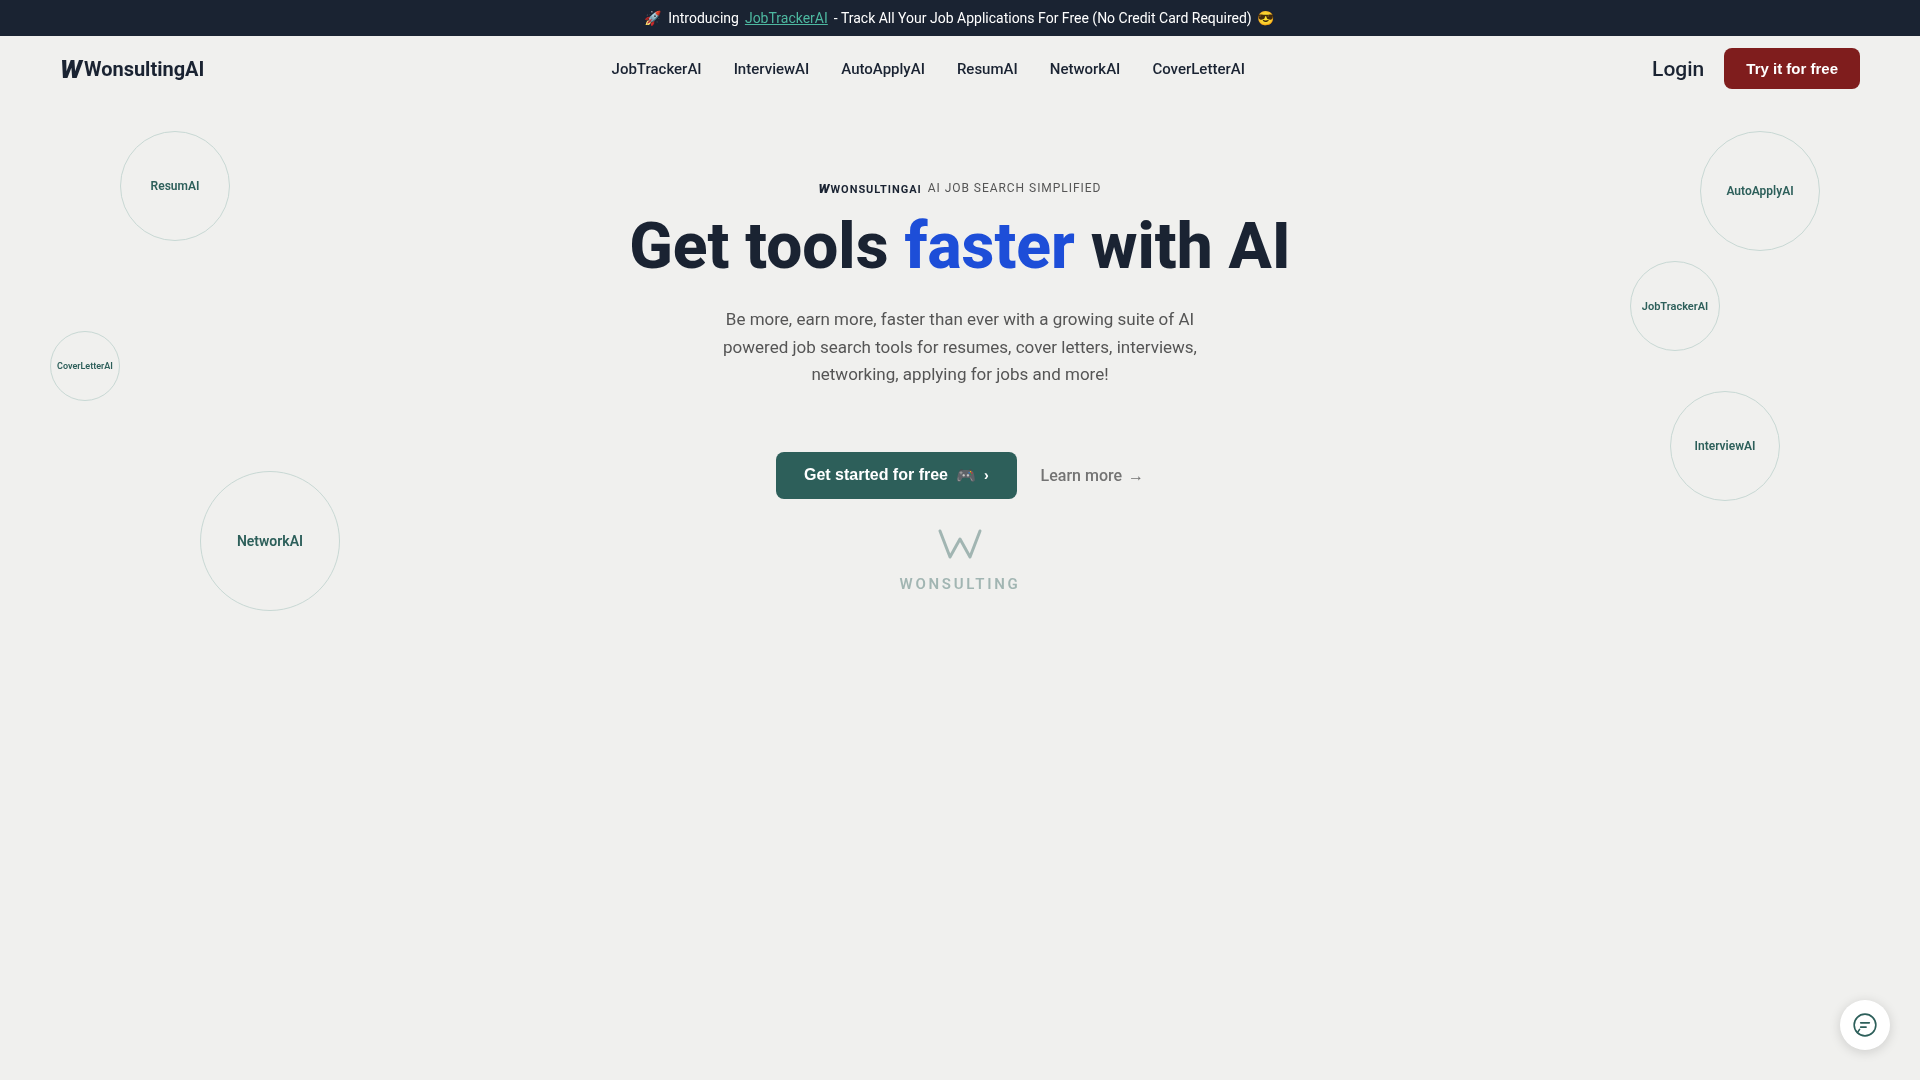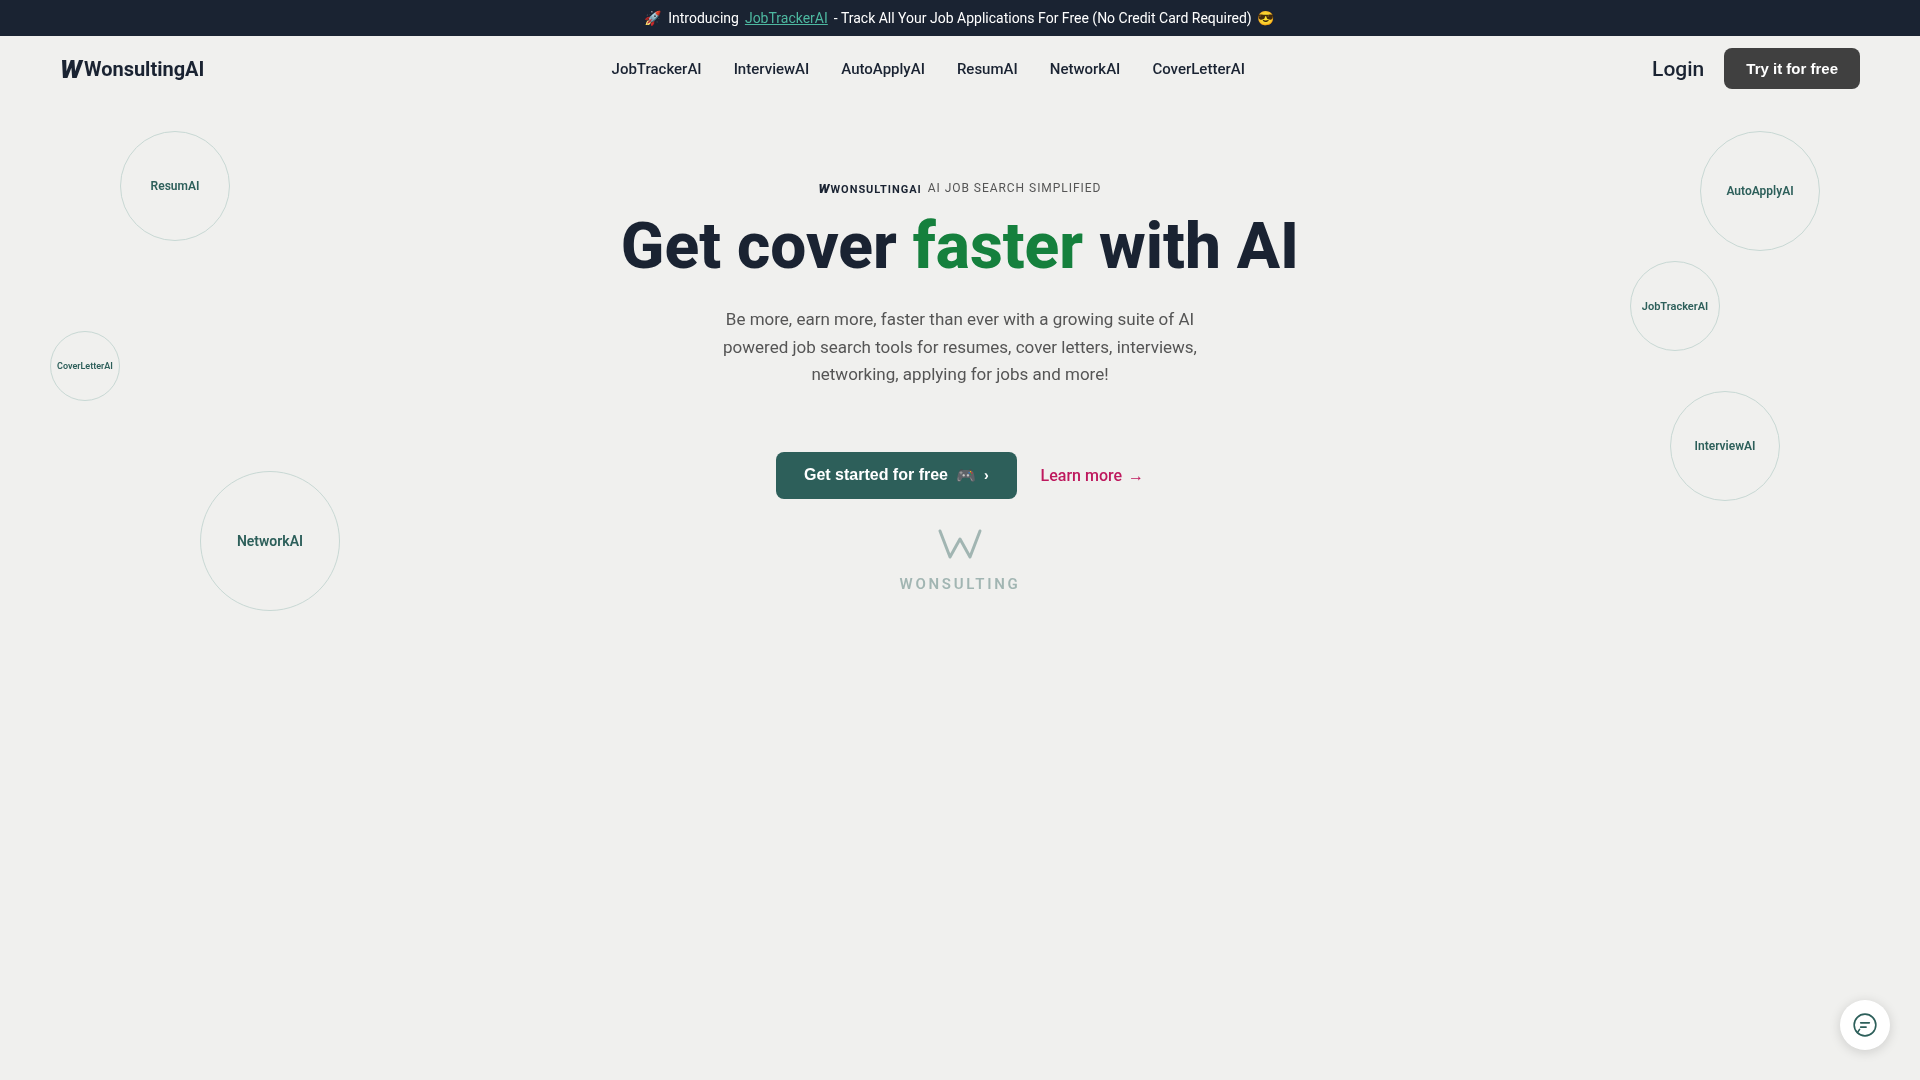--- a/index.html
+++ b/index.html
@@ -62,21 +62,21 @@
       align-items: center;
       gap: 20px;
     }
     .login-link {
       text-decoration: none;
       color: #1a2332;
       font-size: 21px;
       font-weight: 500;
     }
     .try-free-btn {
-      background: #404040;
+      background: #7f1d1d;
       color: #fff;
       border: none;
       border-radius: 8px;
       padding: 12px 22px;
       font-size: 15px;
       font-weight: 600;
       cursor: pointer;
     }
 
     
@@ -103,21 +103,21 @@
       color: #1a2332;
     }
     .hero-title {
       font-size: 64px;
       font-weight: 800;
       color: #1a2332;
       line-height: 1.1;
       margin-bottom: 24px;
     }
     .hero-title .highlight {
-      color: #15803d;
+      color: #1d4ed8;
     }
     .hero-subtitle {
       font-size: 17px;
       color: #555;
       max-width: 520px;
       line-height: 1.6;
       margin-bottom: 64px;
     }
     .hero-actions {
       display: flex;
@@ -138,21 +138,21 @@
       gap: 8px;
     }
     .get-started-btn .arrow {
       font-size: 14px;
     }
     .learn-more-link {
       display: flex;
       align-items: flex-end;
       gap: 6px;
       font-size: 16px;
-      color: #be185d;
+      color: #737373;
       text-decoration: none;
       font-weight: 500;
       cursor: pointer;
     }
 
     
     .floating-circle {
       position: absolute;
       border-radius: 50%;
       border: 1.5px solid #c8d8d4;
@@ -288,21 +288,21 @@
     </div>
 
     <div class="hero-badge">
       <span class="badge-logo">
         <span style="font-style:italic; font-size:13px; font-weight:900;">W</span><span>WonsultingAI</span>
       </span>
       <span>AI JOB SEARCH SIMPLIFIED</span>
     </div>
 
     <h1 class="hero-title">
-      <span>Get cover </span><span class="highlight">faster</span><span> with AI</span>
+      <span>Get tools </span><span class="highlight">faster</span><span> with AI</span>
     </h1>
 
     <p class="hero-subtitle">Be more, earn more, faster than ever with a growing suite of AI powered job search tools for resumes, cover letters, interviews, networking, applying for jobs and more!</p>
 
     <div class="hero-actions">
       <button class="get-started-btn">
         <span>Get started for free</span>
         <span>🎮</span>
         <span class="arrow">›</span>
       </button>

